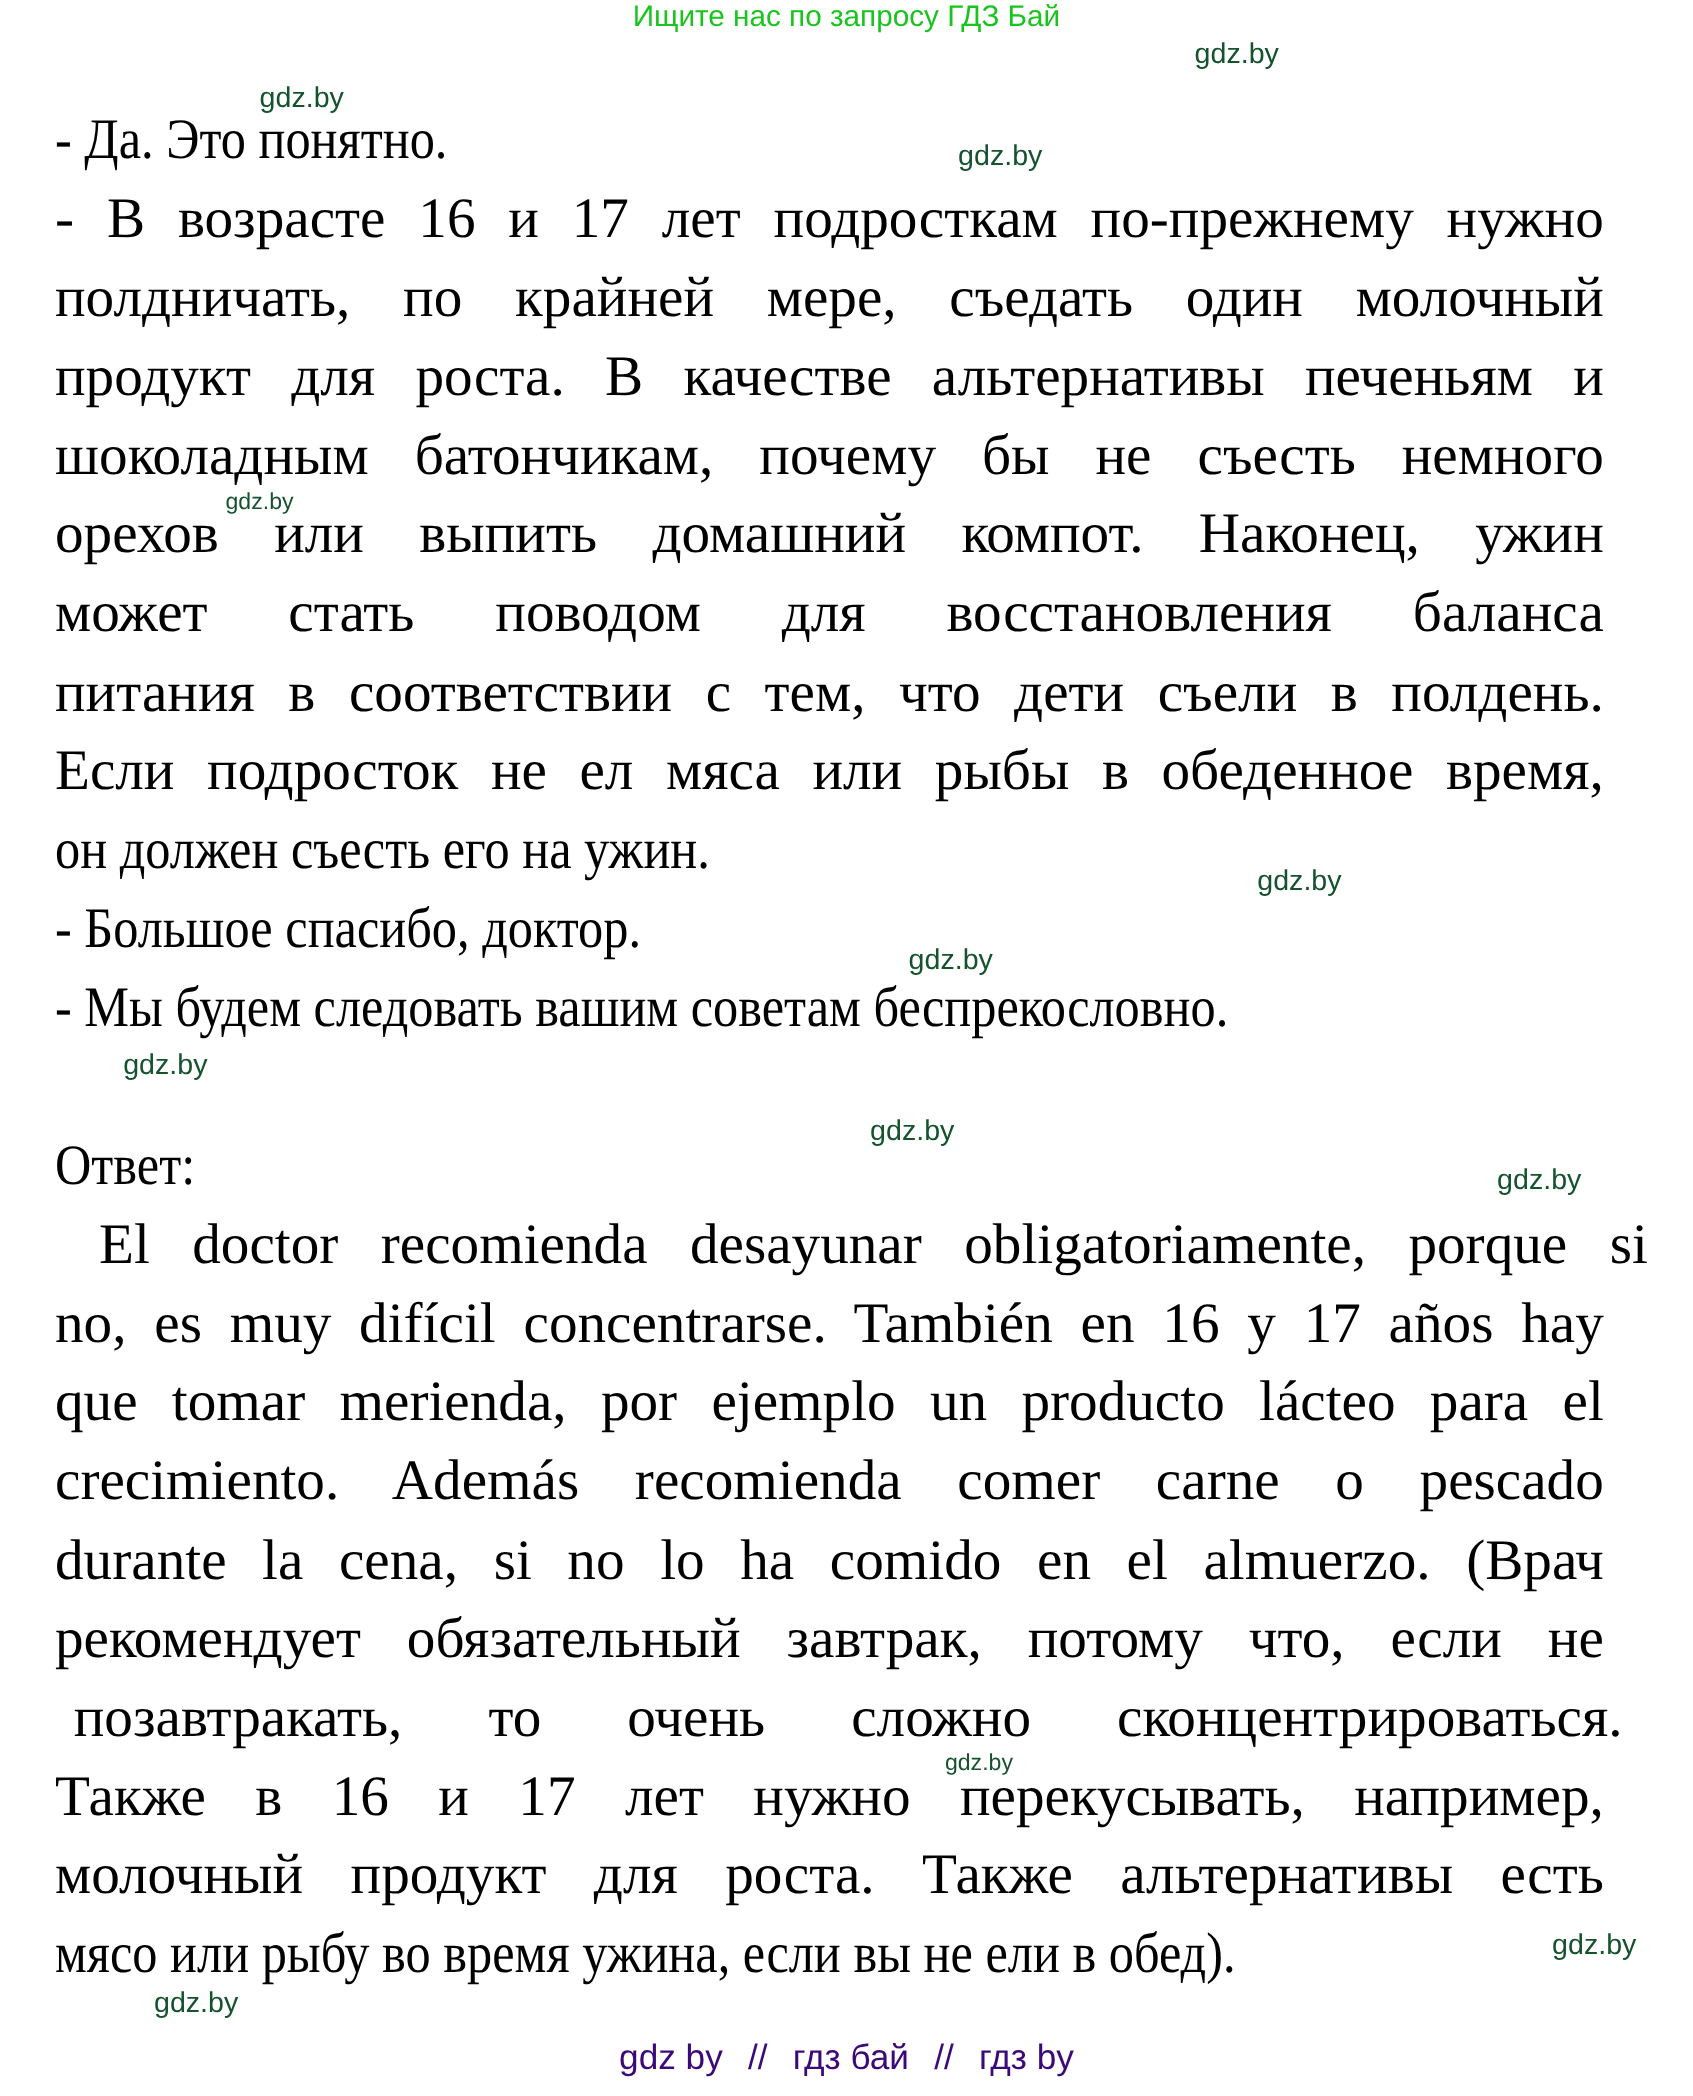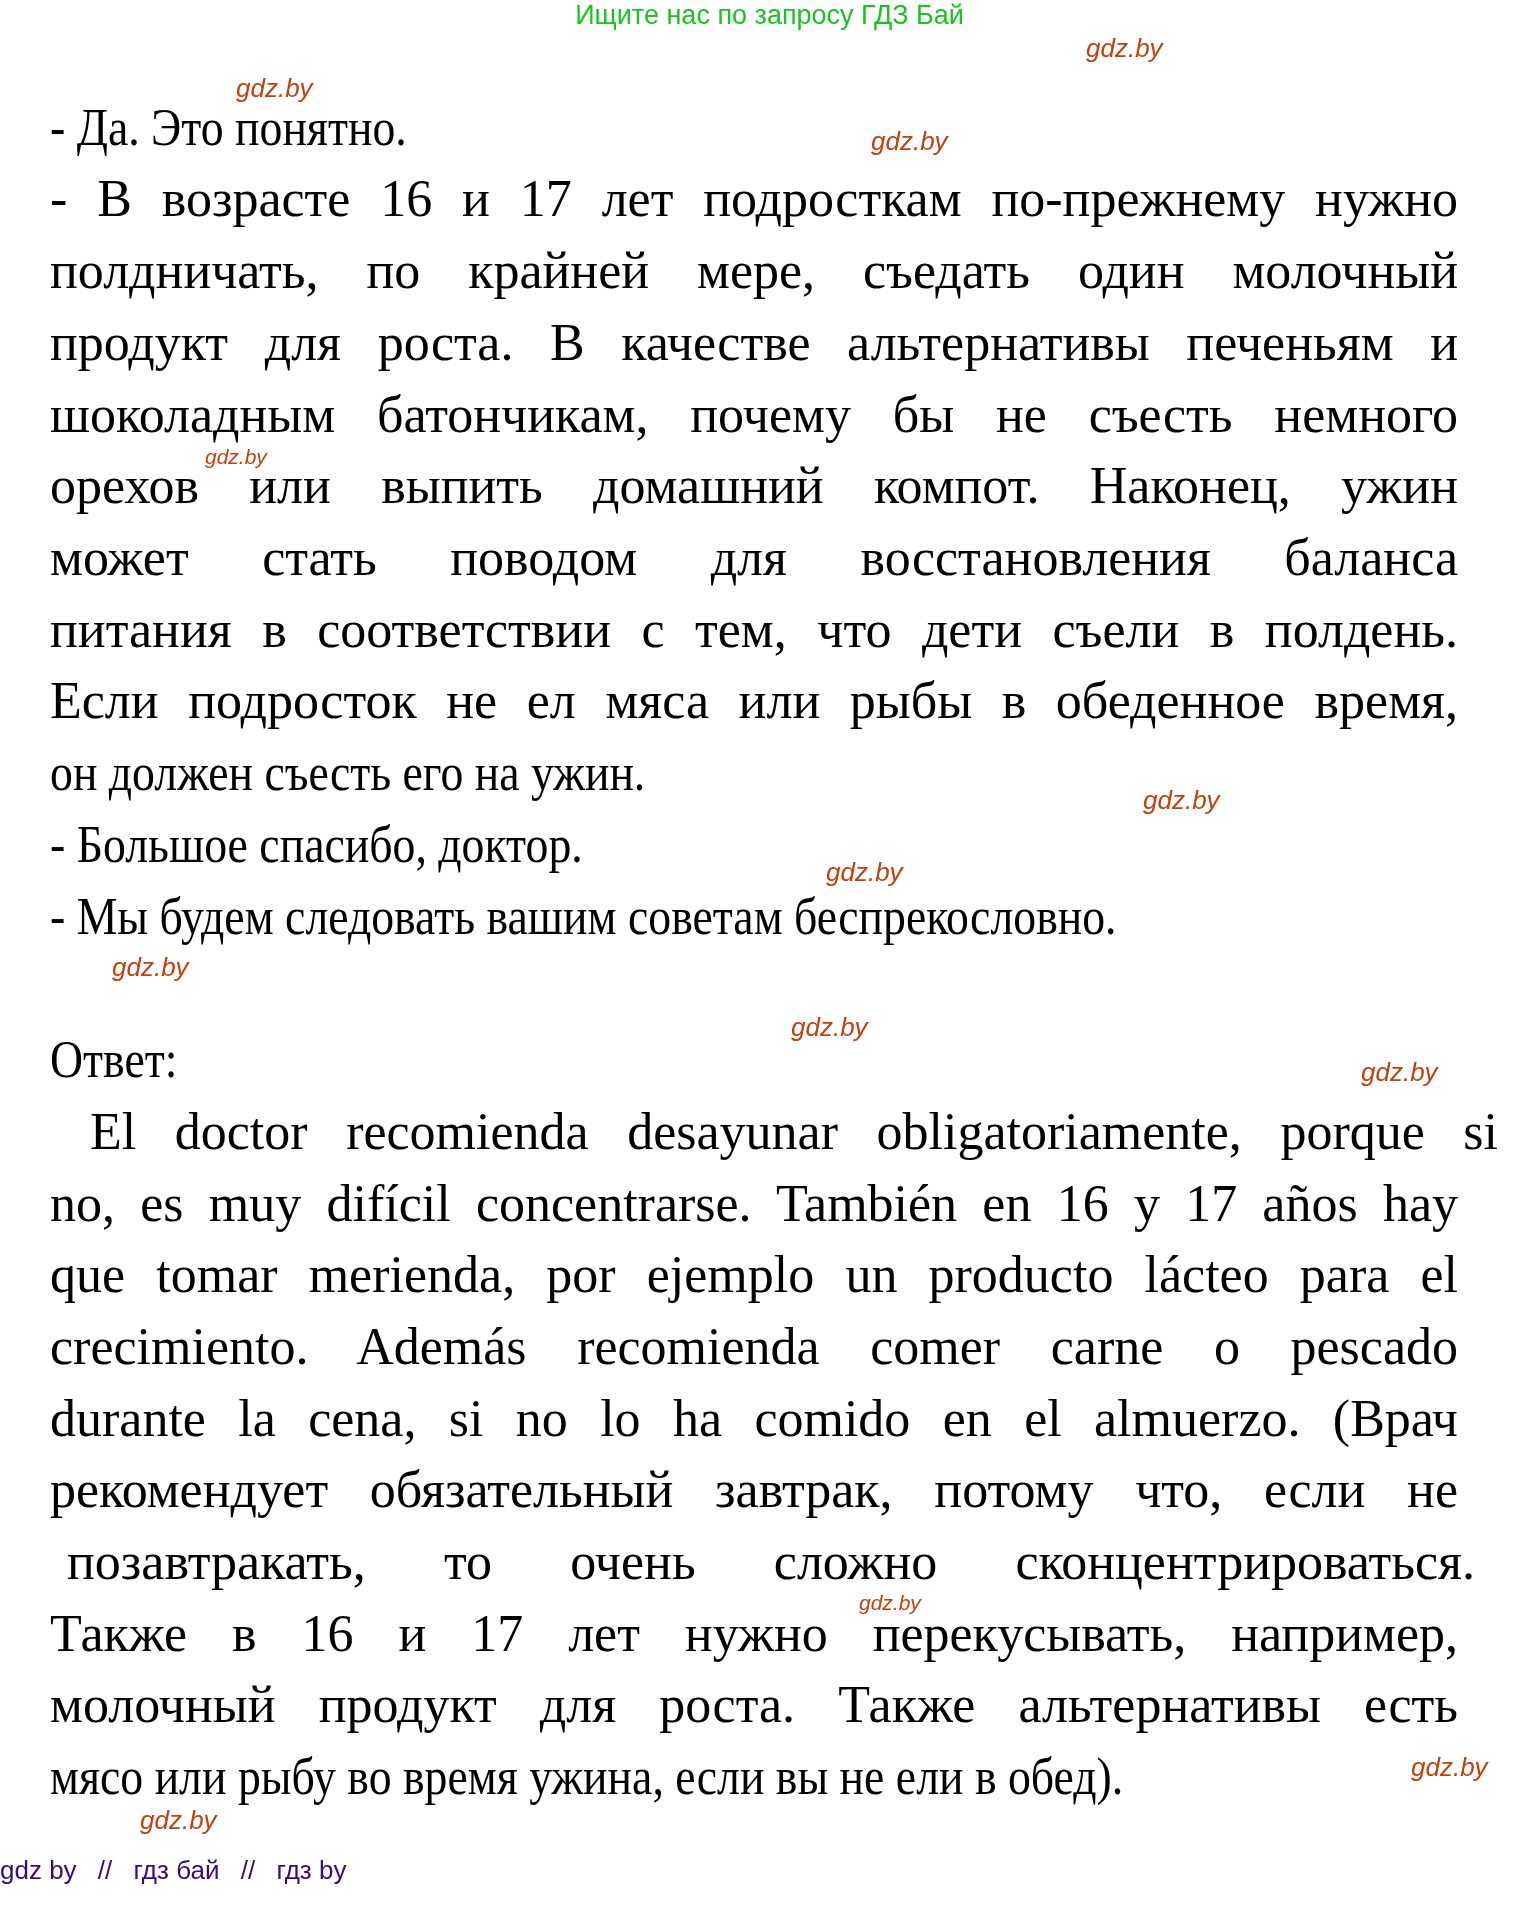--- a/index.html
+++ b/index.html
@@ -3,28 +3,28 @@
   <meta charset="utf-8">
   <style>
     html, body { margin: 0; padding: 0; background: #ffffff; }
     body { width: 1539px; height: 1905px; position: relative; overflow: hidden; }
     .header-banner {
       position: absolute; left: 0; top: 0; width: 1539px; text-align: center;
       font-family: "Liberation Sans", sans-serif; font-size: 27px; color: #19c41f;
       line-height: 30px; top: 0px;
     }
     .footer-banner {
-      position: absolute; left: 0; top: 1855px; width: 1539px; 
-      font-family: "Liberation Sans", sans-serif; font-size: 26px; color: #3c0a78;
+      position: absolute; left: 0; top: 1855px; width: 1539px; text-align: center;
+      font-family: "Liberation Sans", sans-serif; font-size: 32px; color: #3c0a78;
       line-height: 30px;
     }
     .footer-banner .sep { margin: 0 14px; }
     .wm {
       position: absolute; font-family: "Liberation Sans", sans-serif; font-size: 26px;
-      color: #c2410c; line-height: 28px; white-space: nowrap; font-style: italic;
+      color: #14532d; line-height: 28px; white-space: nowrap;
     }
     .line {
       position: absolute; left: 50px; width: 1408px;
       font-family: "Liberation Serif", serif; font-size: 52px; color: #000;
       line-height: 60px; white-space: nowrap; transform-origin: left top;
     }
     .just { text-align: justify; text-align-last: justify; white-space: normal; }
   </style>
 </head>
 <body>

